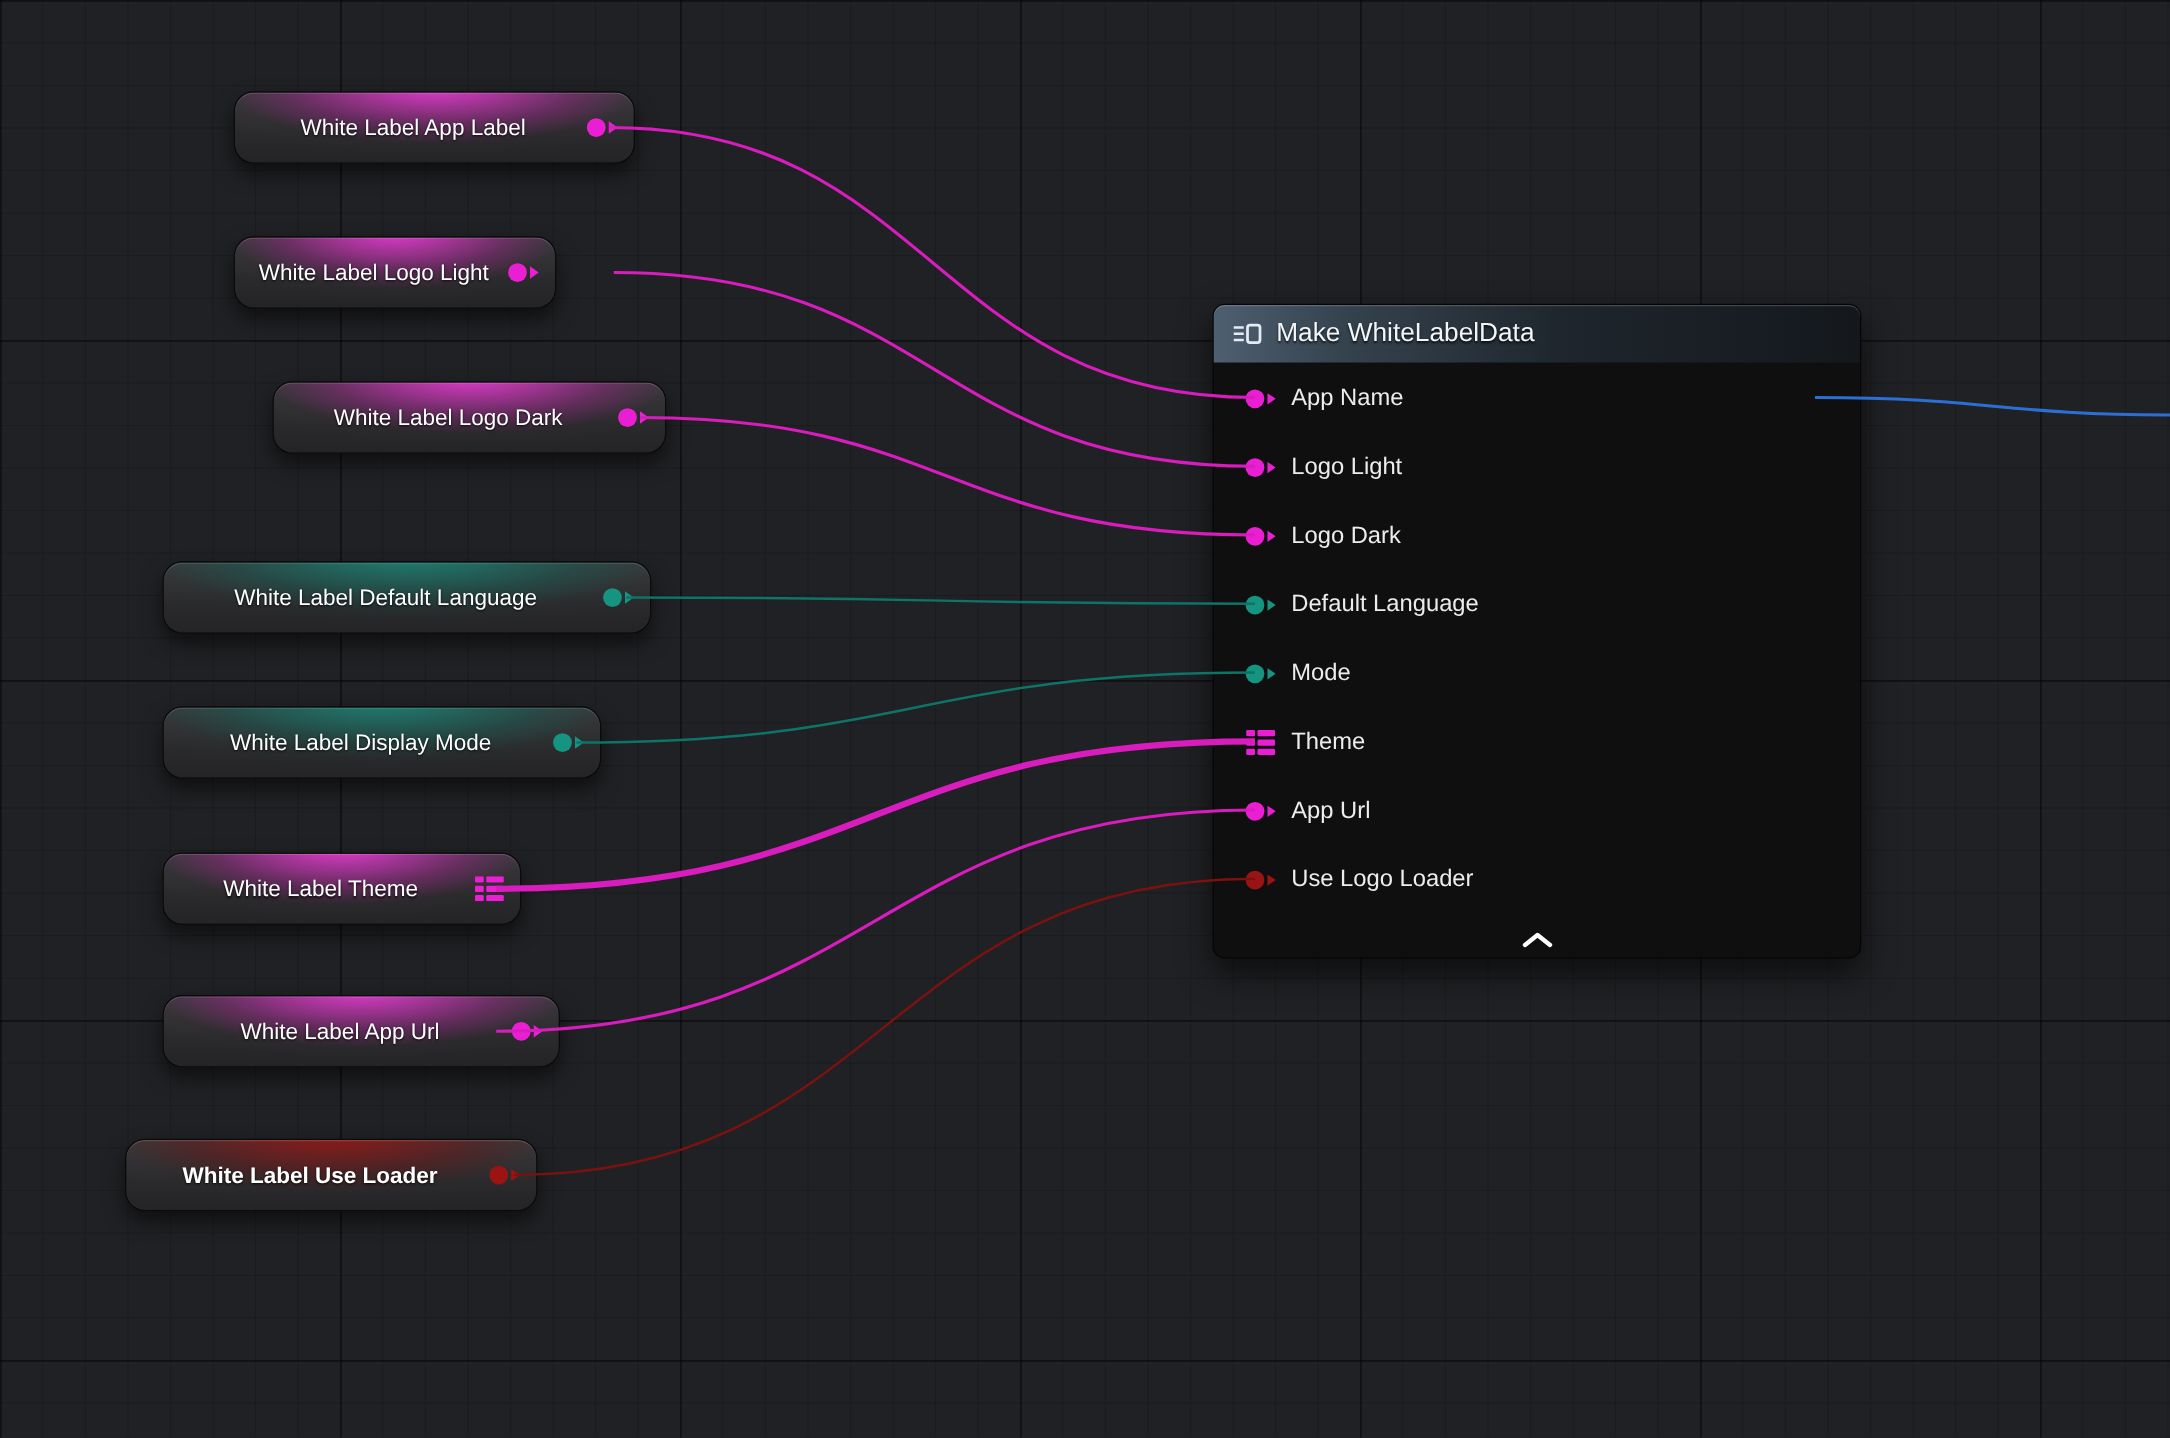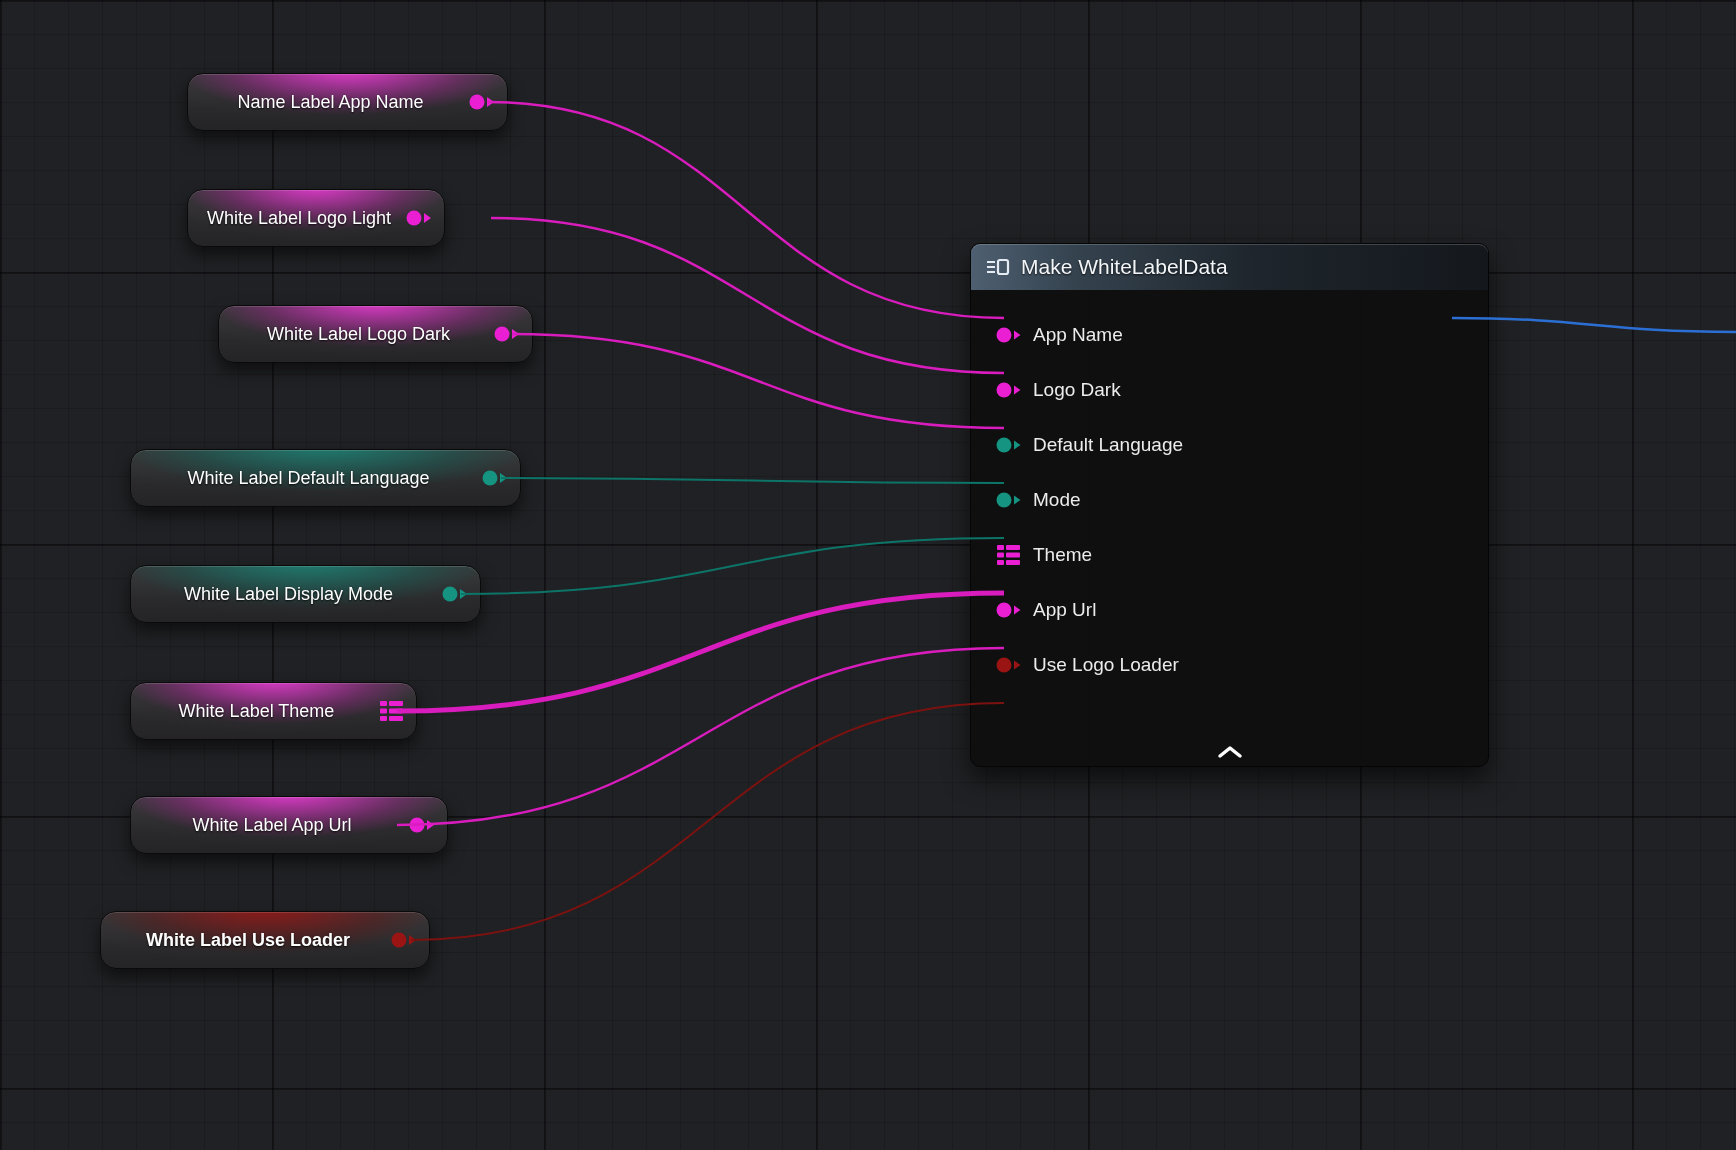--- a/index.html
+++ b/index.html
@@ -61,40 +61,40 @@
   .make-header{
     height:46px;border-radius:9px 9px 0 0;
     background:linear-gradient(90deg,#4e5f71 0%,#35434f 20%,#1e252c 55%,#14181d 100%);
     box-shadow:inset 0 1px 0 rgba(255,255,255,0.18);
     display:flex;align-items:center;padding:0 14px;box-sizing:border-box;
   }
   .make-title{
     color:#f3f6f9;font-size:21px;font-weight:normal;margin-left:10px;
     text-shadow:0 1px 2px rgba(0,0,0,0.8);white-space:nowrap;
   }
-  .make-inputs{position:absolute;left:0;top:63px;right:0;}
+  .make-inputs{position:absolute;left:0;top:47px;right:0;}
   .mrow{height:55px;display:flex;align-items:center;padding-left:24px;box-sizing:border-box;}
   .mrow .mlabel{color:#ececec;font-size:19px;margin-left:10px;white-space:nowrap;}
   .make-out{
     position:absolute;top:290px;right:14px;height:55px;margin-top:-27px;top:317px;
     display:flex;align-items:center;
   }
   .make-out .mlabel{color:#ececec;font-size:19px;margin-right:10px;white-space:nowrap;}
   .collapse-btn{
     position:absolute;left:50%;bottom:4px;transform:translateX(-50%);
     width:44px;height:20px;display:flex;align-items:center;justify-content:center;cursor:pointer;
   }
 </style>
 </head>
 <body>
 
 <div class="canvas"></div>
 
 <div class="vnode v-pink" style="left:187px;top:73px;width:321px">
-  <span class="vlabel">Name Label App Name</span>
+  <span class="vlabel">White Label App Label</span>
   <svg class="vpin" width="26" height="20">
     <circle cx="8" cy="10" r="7.5" fill="#ea1fd3"></circle>
     <polygon points="18,5 25,10 18,15" fill="#ea1fd3"></polygon>
   </svg>
 </div>
 
 <div class="vnode v-pink" style="left:187px;top:189px;width:258px">
   <span class="vlabel">White Label Logo Light</span>
   <svg class="vpin" width="26" height="20">
     <circle cx="8" cy="10" r="7.5" fill="#ea1fd3"></circle>
@@ -163,20 +163,27 @@
     <span class="make-title">Make WhiteLabelData</span>
   </div>
 
   <div class="make-inputs">
     <div class="mrow">
       <svg width="28" height="20">
         <circle cx="9" cy="10" r="7.5" fill="#ea1fd3"></circle>
         <polygon points="19,5.5 25.5,10 19,14.5" fill="#ea1fd3"></polygon>
       </svg>
       <span class="mlabel">App Name</span>
+    </div>
+    <div class="mrow">
+      <svg width="28" height="20">
+        <circle cx="9" cy="10" r="7.5" fill="#ea1fd3"></circle>
+        <polygon points="19,5.5 25.5,10 19,14.5" fill="#ea1fd3"></polygon>
+      </svg>
+      <span class="mlabel">Logo Light</span>
     </div>
     <div class="mrow">
       <svg width="28" height="20">
         <circle cx="9" cy="10" r="7.5" fill="#ea1fd3"></circle>
         <polygon points="19,5.5 25.5,10 19,14.5" fill="#ea1fd3"></polygon>
       </svg>
       <span class="mlabel">Logo Dark</span>
     </div>
     <div class="mrow">
       <svg width="28" height="20">

